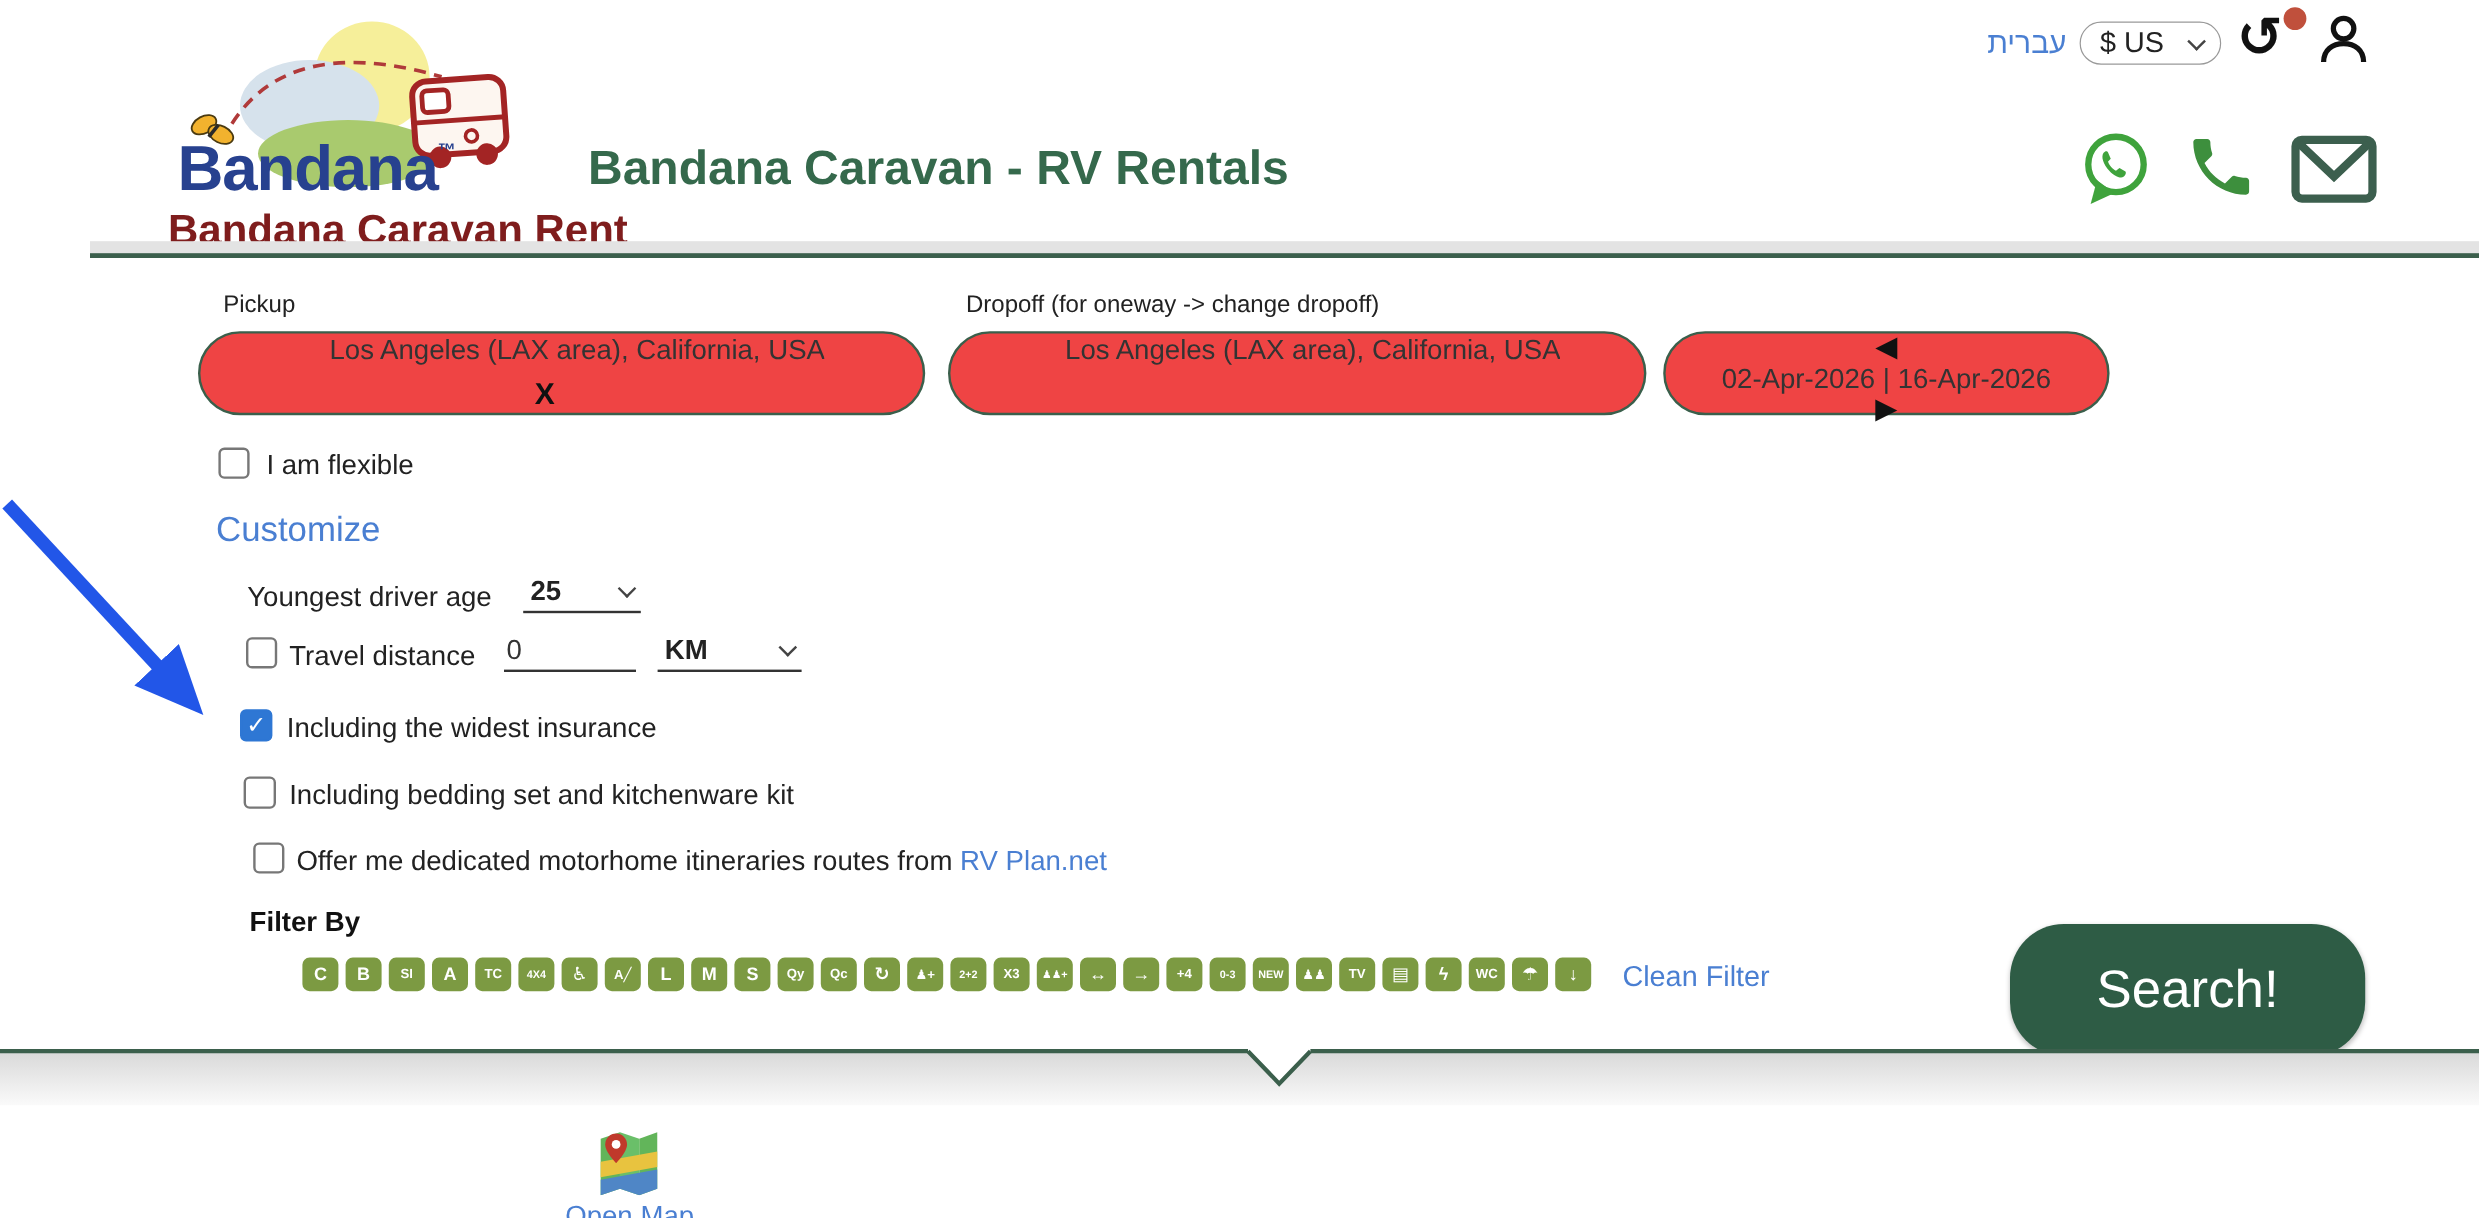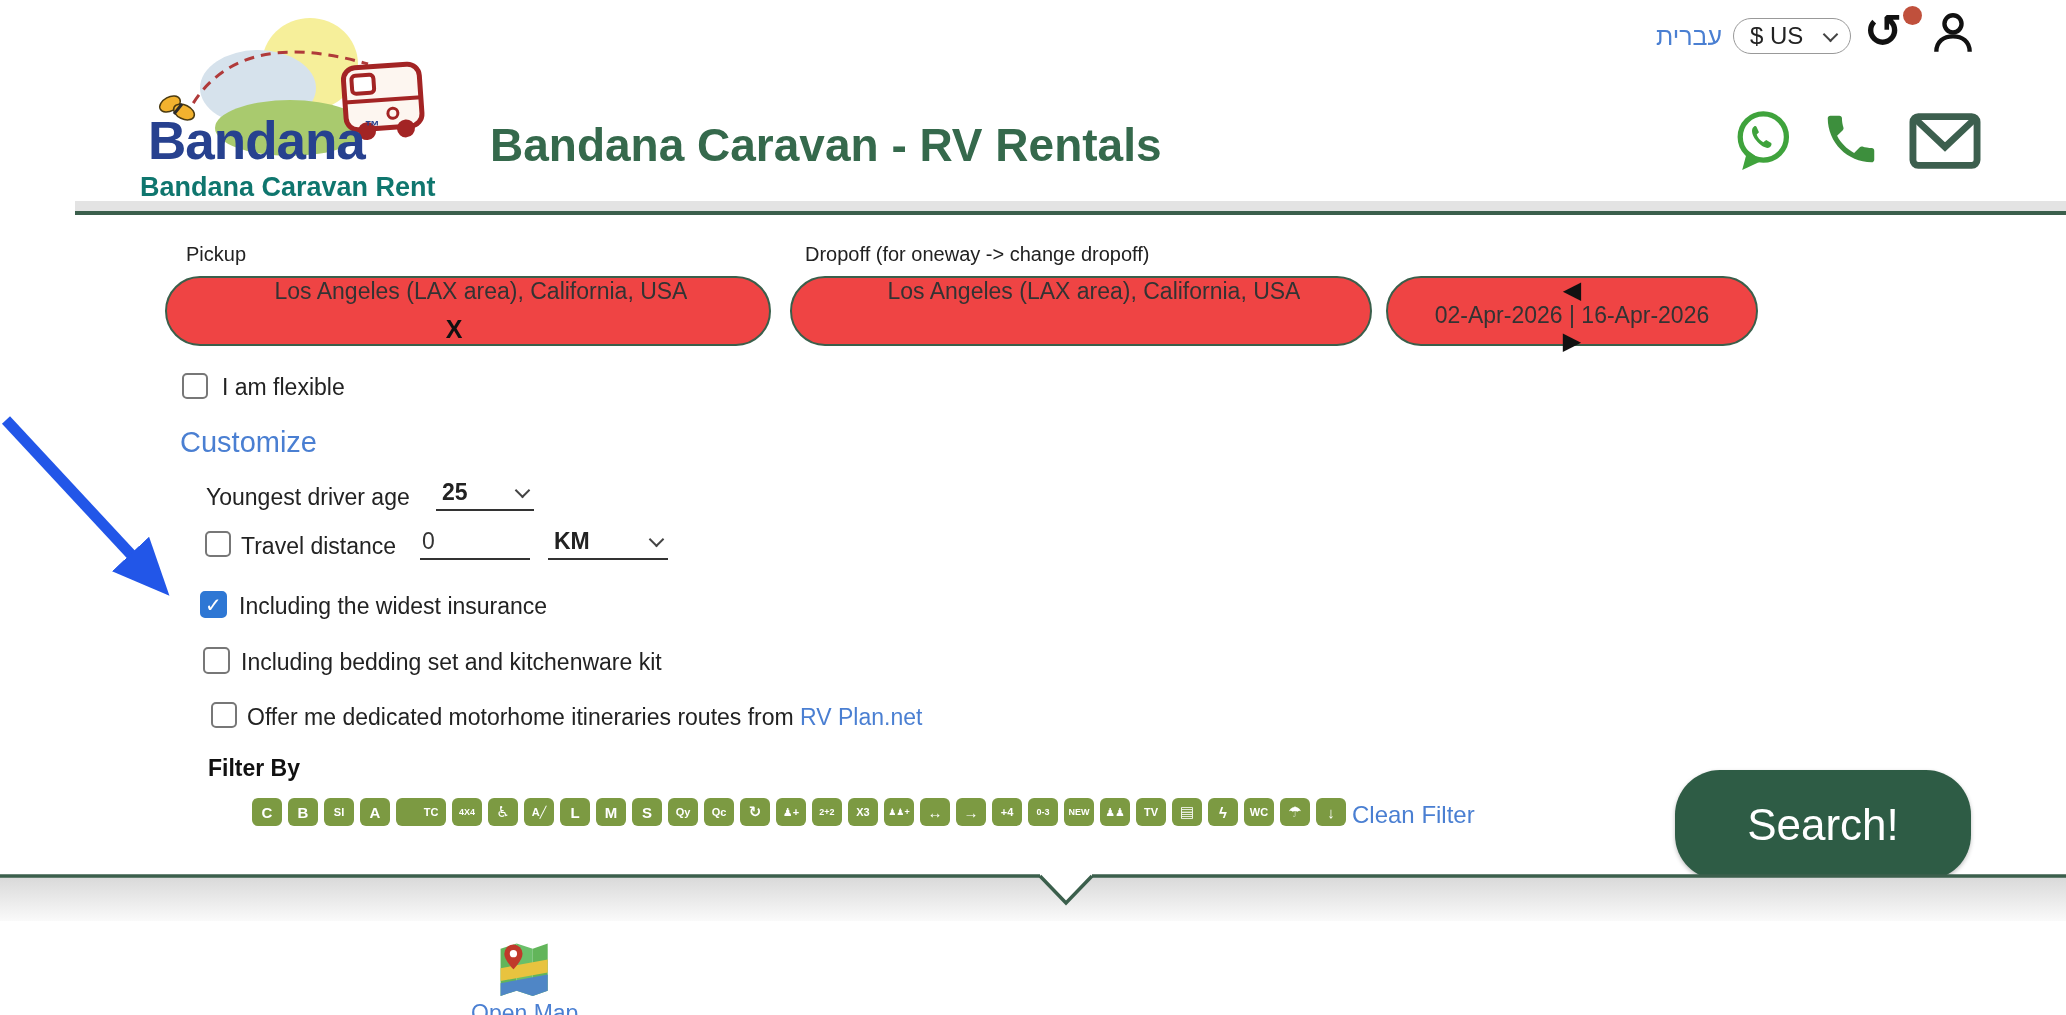--- a/index.html
+++ b/index.html
@@ -9,24 +9,24 @@
 
   
   .lang-link{font-size:25px;color:#4a7fd2;cursor:pointer;}
   .cur-pill{width:118px;height:36px;border:1.5px solid #999;border-radius:19px;
             display:flex;align-items:center;justify-content:space-between;padding:0 14px 0 16px;
             font-size:24px;color:#222;background:#fff;box-sizing:border-box;}
   .chev{display:inline-block;width:9px;height:9px;border-right:2.2px solid #444;border-bottom:2.2px solid #444;
         transform:rotate(45deg);margin-top:-4px;}
   .hist{font-size:46px;font-weight:bold;color:#111;line-height:1;}
   .hist-dot{position:absolute;width:19px;height:19px;border-radius:50%;background:#c0503c;top:-2px;right:-8px;}
-  .page-title{font-size:46px;font-weight:bold;color:#35694c;white-space:nowrap;}
+  .page-title{font-size:40px;font-weight:bold;color:#35694c;white-space:nowrap;}
   .logo-brand{font-size:53px;font-weight:800;color:#27418f;letter-spacing:-1px;line-height:1;}
   .logo-tm{font-size:15px;font-weight:bold;color:#27418f;vertical-align:28px;}
-  .logo-caption{font-size:27px;font-weight:bold;color:#0f766e;white-space:nowrap;}
+  .logo-caption{font-size:35px;font-weight:bold;color:#7f1d1d;white-space:nowrap;}
   .hdr-band{background:#e3e3e3;border-bottom:4px solid #3b5f4c;}
 
   
   .fld-label{font-size:20px;color:#222;}
   .pill{border:2.5px solid #3a5f4b;border-radius:35px;background:#ef4444;display:flex;align-items:center;
         box-sizing:border-box;font-size:23px;color:#333;flex-direction:column;}
   .pill .val{flex:1;padding-left:26px;white-space:nowrap;overflow:hidden;}
   .pill .clear-x{font-weight:bold;font-size:25px;color:#111;padding-right:28px;cursor:pointer;}
   .tri{font-size:24px;color:#111;line-height:1;}
 
@@ -174,21 +174,21 @@
     <span class="link">RV Plan.net</span>
   </div>
 
   <div class="abs filter-by" style="left:208px;top:755px;">Filter By</div>
 
   <div class="abs ficon-row" style="left:252px;top:798px;">
       <div class="ficon" style="font-size: 15px;">C</div>
       <div class="ficon" style="font-size: 15px;">B</div>
       <div class="ficon" style="font-size: 11px;">SI</div>
       <div class="ficon" style="font-size: 15px;">A</div>
-      <div class="ficon" style="font-size: 11px; padding-left: 20px;">TC</div>
+      <div class="ficon" style="font-size: 11px;">TC</div>
       <div class="ficon" style="font-size: 9px;">4X4</div>
       <div class="ficon" style="font-size: 15px;">♿</div>
       <div class="ficon" style="font-size: 11px;">A╱</div>
       <div class="ficon" style="font-size: 15px;">L</div>
       <div class="ficon" style="font-size: 15px;">M</div>
       <div class="ficon" style="font-size: 15px;">S</div>
       <div class="ficon" style="font-size: 11px;">Qy</div>
       <div class="ficon" style="font-size: 11px;">Qc</div>
       <div class="ficon" style="font-size: 15px;">↻</div>
       <div class="ficon" style="font-size: 11px;">♟+</div>

